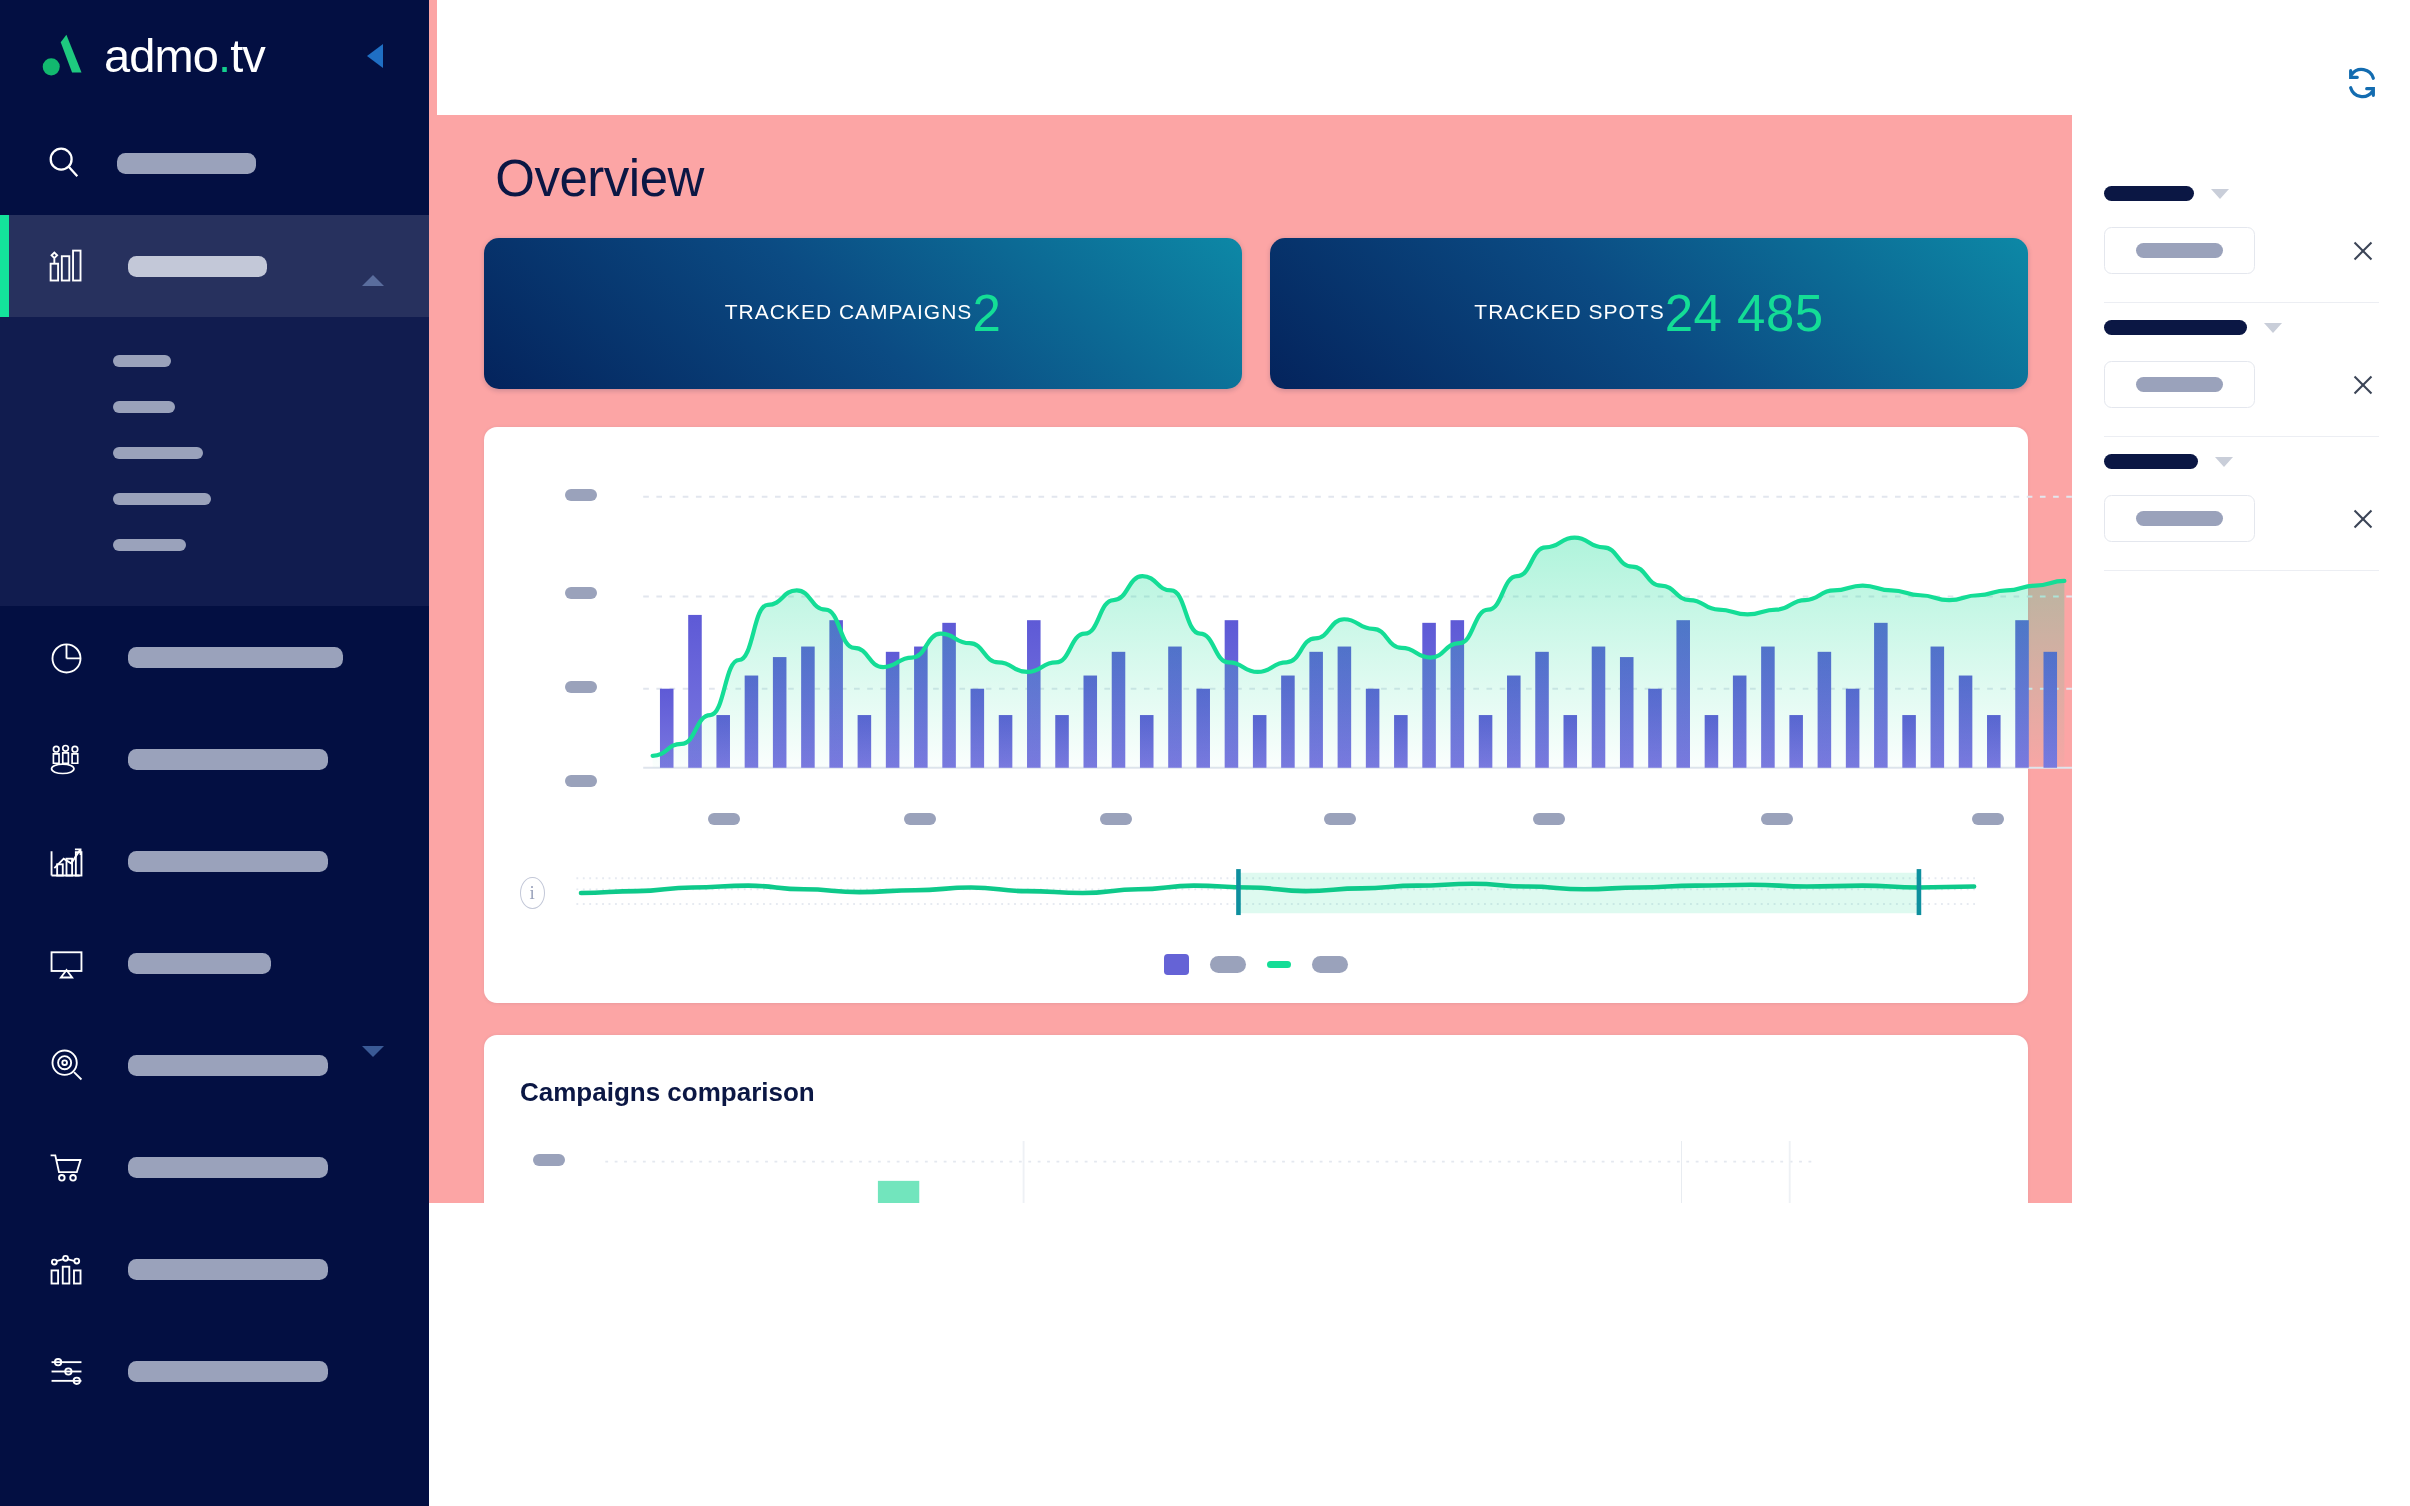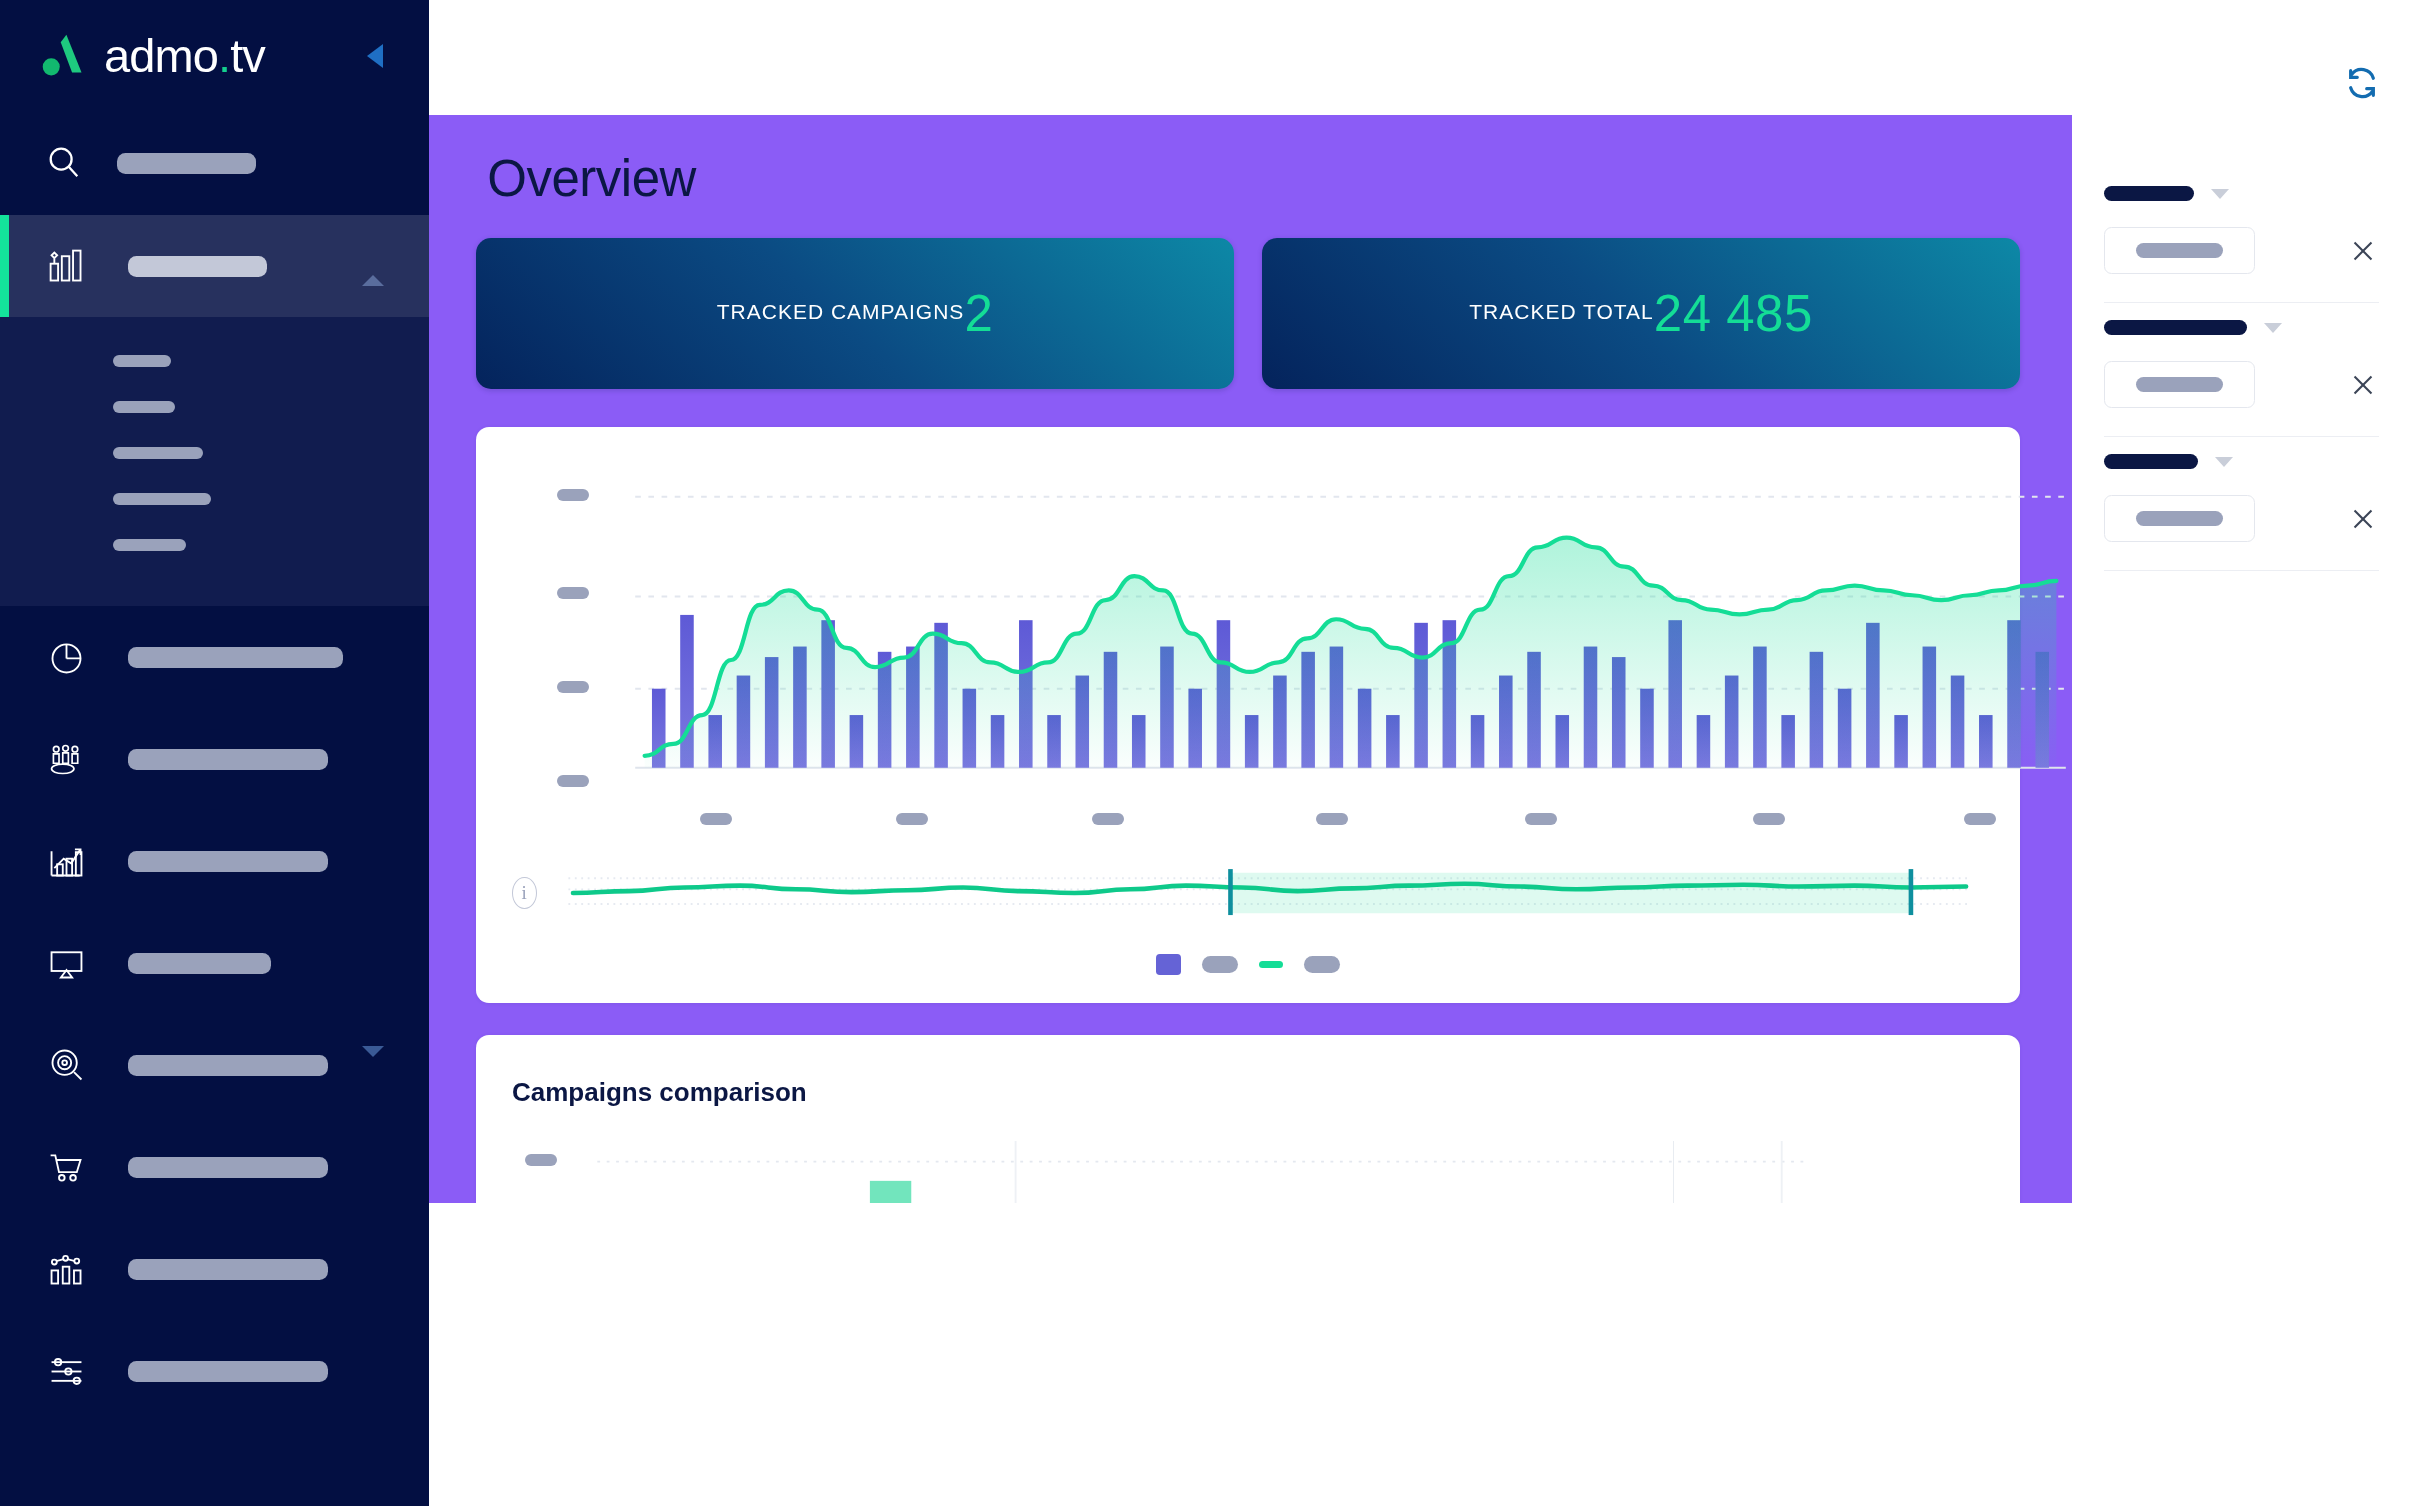--- a/index.html
+++ b/index.html
@@ -55,22 +55,22 @@
     width: 0; height: 0; border-left: 11.3px solid transparent;
     border-right: 11.3px solid transparent; border-top: 11.3px solid #3a5a96;
   }
   .submenu { background: #111c4f; padding: 21px 0 38px 0; }
   .submenu .sub-item {
     height: 46px; display: flex; align-items: center; padding-left: 113px; cursor: pointer;
   }
 
   
   .main {
-    flex: 1 1 auto; height: 1203px; background: #8b5cf6;
-    position: relative; overflow: hidden;
+    flex: 1 1 auto; height: 1203px; background: #fca5a5;
+    position: relative; overflow: hidden; padding-left: 8px;
   }
   .topbar {
     height: 115px; background: #ffffff; display: flex; align-items: center;
     justify-content: flex-end; padding-right: 0px;
   }
   .avatar {
     width: 72px; height: 72px; border-radius: 50%; background: #eef3f3;
     display: flex; align-items: center; justify-content: center; margin-right: 32px;
     cursor: pointer;
   }
@@ -325,21 +325,21 @@
       <div class="center-col">
 
         <h1 class="page-title">Overview</h1>
 
         <div class="kpi-row">
           <div class="kpi-card">
             <div class="kpi-label">TRACKED CAMPAIGNS</div>
             <div class="kpi-value">2</div>
           </div>
           <div class="kpi-card">
-            <div class="kpi-label">TRACKED TOTAL</div>
+            <div class="kpi-label">TRACKED SPOTS</div>
             <div class="kpi-value">24 485</div>
           </div>
         </div>
 
         <section class="card">
 
           <div class="chart-area">
 
             <div style="position:relative;height:320px;">
               <span class="redact" style="position:absolute;left:45px;top:13px;width:32px;height:12.2px;"></span>

